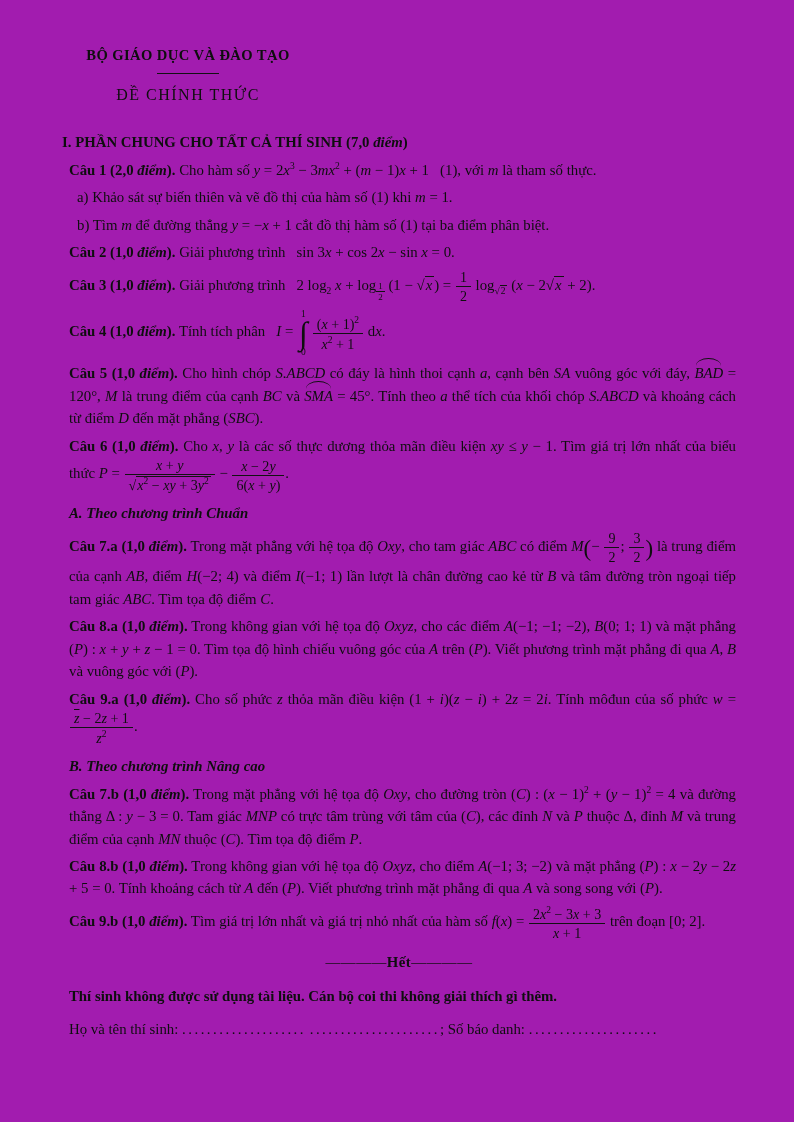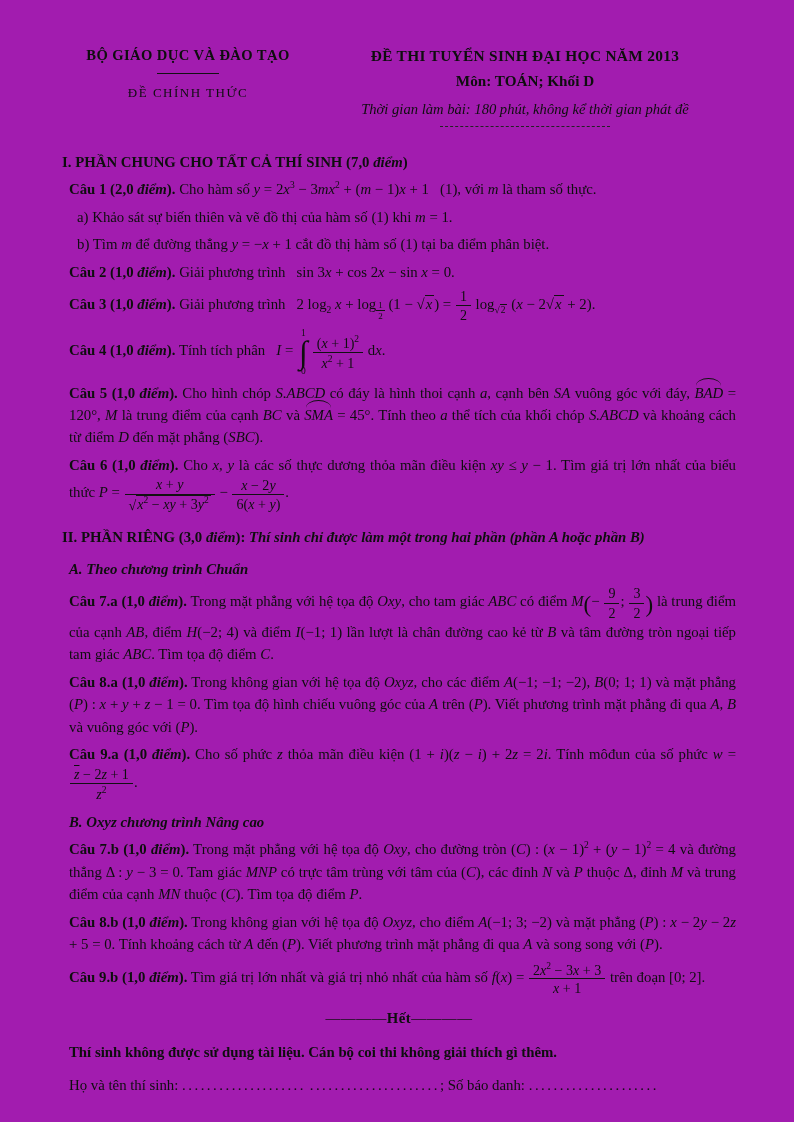--- a/index.html
+++ b/index.html
@@ -15,21 +15,21 @@
     font-size:14.8px;
     line-height:1.52;
     overflow:hidden;
   }
   
   .hdr { display:flex; align-items:flex-start; }
   .hdr-left { width:252px; text-align:center; flex:0 0 auto; }
   .hdr-right { flex:1; text-align:center; }
   .org { font-weight:bold; font-size:14.6px; letter-spacing:0.4px; }
   .rule-short { width:62px; border-top:1.4px solid #111; margin:7px auto 9px auto; }
-  .doctype { font-size:13px; letter-spacing:1.5px; }
+  .doctype { font-size:16px; letter-spacing:1.5px; }
   .title { font-weight:bold; font-size:15.4px; letter-spacing:0.3px; }
   .subject { font-weight:bold; font-size:15.2px; margin-top:2px; }
   .duration { font-style:italic; font-size:14.6px; margin-top:5px; }
   .rule-dashed { width:170px; margin:6px auto 0 auto; border-top:1.3px dashed #222; }
   
   main { display:block; margin-top:24px; }
   main p { margin:5px 0; text-align:justify; }
   .sec { font-weight:normal; margin-top:14px !important; }
   .q { padding-left:7px; }
   .q.sub { padding-left:15px; }
@@ -66,48 +66,41 @@
 <body>
 
 <div class="page">
 
   <header class="hdr">
     <div class="hdr-left">
       <div class="org">BỘ GIÁO DỤC VÀ ĐÀO TẠO</div>
       <div class="rule-short"></div>
       <div class="doctype">ĐỀ CHÍNH THỨC</div>
     </div>
-    <div class="hdr-right">
-      <div class="title">ĐỀ THI TUYỂN SINH ĐẠI HỌC NĂM 2013</div>
-      <div class="subject">Môn: TOÁN; Khối D</div>
-      <div class="duration">Thời gian làm bài: 180 phút, không kể thời gian phát đề</div>
-      <div class="rule-dashed"></div>
-    </div>
   </header>
 
   <main>
     <p class="sec"><b>I. PHẦN CHUNG CHO TẤT CẢ THÍ SINH (7,0 <i>điểm</i>)</b></p>
     <p class="q"><b>Câu 1 (2,0 <i>điểm</i>).</b> Cho hàm số <i>y</i> = 2<i>x</i><sup>3</sup> − 3<i>mx</i><sup>2</sup> + (<i>m</i> − 1)<i>x</i> + 1&nbsp;&nbsp;&nbsp;(1), với <i>m</i> là tham số thực.</p>
     <p class="q sub">a) Khảo sát sự biến thiên và vẽ đồ thị của hàm số (1) khi <i>m</i> = 1.</p>
     <p class="q sub">b) Tìm <i>m</i> để đường thẳng <i>y</i> = −<i>x</i> + 1 cắt đồ thị hàm số (1) tại ba điểm phân biệt.</p>
     <p class="q"><b>Câu 2 (1,0 <i>điểm</i>).</b> Giải phương trình&nbsp;&nbsp;&nbsp;sin 3<i>x</i> + cos 2<i>x</i> − sin <i>x</i> = 0.</p>
     <p class="q"><b>Câu 3 (1,0 <i>điểm</i>).</b> Giải phương trình&nbsp;&nbsp;&nbsp;2 log<sub>2</sub> <i>x</i> + log<sub><span class="fr"><span class="fn">1</span><span class="fd">2</span></span></sub> (1 − <span class="sq">√<span class="sr"><i>x</i></span></span>) = <span class="fr"><span class="fn">1</span><span class="fd">2</span></span> log<sub><span class="sq">√<span class="sr">2</span></span></sub> (<i>x</i> − 2<span class="sq">√<span class="sr"><i>x</i></span></span> + 2).</p>
     <p class="q"><b>Câu 4 (1,0 <i>điểm</i>).</b> Tính tích phân&nbsp;&nbsp;&nbsp;<i>I</i> = <span class="ig">
           <span class="il">1</span>
           <span class="is">∫</span>
           <span class="il">0</span>
         </span><span class="fr"><span class="fn">(<i>x</i> + 1)<sup>2</sup></span><span class="fd"><i>x</i><sup>2</sup> + 1</span></span> d<i>x</i>.</p>
     <p class="q"><b>Câu 5 (1,0 <i>điểm</i>).</b> Cho hình chóp <i>S.ABCD</i> có đáy là hình thoi cạnh <i>a</i>, cạnh bên <i>SA</i> vuông góc với đáy, <span class="ht"><span class="hm"></span><i>BAD</i></span> = 120°, <i>M</i> là trung điểm của cạnh <i>BC</i> và <span class="ht"><span class="hm"></span><i>SMA</i></span> = 45°. Tính theo <i>a</i> thể tích của khối chóp <i>S.ABCD</i> và khoảng cách từ điểm <i>D</i> đến mặt phẳng (<i>SBC</i>).</p>
     <p class="q"><b>Câu 6 (1,0 <i>điểm</i>).</b> Cho <i>x</i>, <i>y</i> là các số thực dương thỏa mãn điều kiện <i>xy</i> ≤ <i>y</i> − 1. Tìm giá trị lớn nhất của biểu thức <i>P</i> = <span class="fr"><span class="fn"><i>x</i> + <i>y</i></span><span class="fd"><span class="sq">√<span class="sr"><i>x</i><sup>2</sup> − <i>xy</i> + 3<i>y</i><sup>2</sup></span></span></span></span> − <span class="fr"><span class="fn"><i>x</i> − 2<i>y</i></span><span class="fd">6(<i>x</i> + <i>y</i>)</span></span>.</p>
-    <p class="sec"><b>II. PHẦN RIÊNG (3,0 <i>điểm</i>): <i>Thí sinh chỉ được làm một trong hai phần (phần A hoặc phần B)</i></b></p>
     <p class="subhead">A. Theo chương trình Chuẩn</p>
     <p class="q"><b>Câu 7.a (1,0 <i>điểm</i>).</b> Trong mặt phẳng với hệ tọa độ <i>Oxy</i>, cho tam giác <i>ABC</i> có điểm <i>M</i><span class="bp">(</span>− <span class="fr"><span class="fn">9</span><span class="fd">2</span></span>; <span class="fr"><span class="fn">3</span><span class="fd">2</span></span><span class="bp">)</span> là trung điểm của cạnh <i>AB</i>, điểm <i>H</i>(−2; 4) và điểm <i>I</i>(−1; 1) lần lượt là chân đường cao kẻ từ <i>B</i> và tâm đường tròn ngoại tiếp tam giác <i>ABC</i>. Tìm tọa độ điểm <i>C</i>.</p>
     <p class="q"><b>Câu 8.a (1,0 <i>điểm</i>).</b> Trong không gian với hệ tọa độ <i>Oxyz</i>, cho các điểm <i>A</i>(−1; −1; −2), <i>B</i>(0; 1; 1) và mặt phẳng (<i>P</i>) : <i>x</i> + <i>y</i> + <i>z</i> − 1 = 0. Tìm tọa độ hình chiếu vuông góc của <i>A</i> trên (<i>P</i>). Viết phương trình mặt phẳng đi qua <i>A</i>, <i>B</i> và vuông góc với (<i>P</i>).</p>
     <p class="q"><b>Câu 9.a (1,0 <i>điểm</i>).</b> Cho số phức <i>z</i> thỏa mãn điều kiện (1 + <i>i</i>)(<i>z</i> − <i>i</i>) + 2<i>z</i> = 2<i>i</i>. Tính môđun của số phức <i>w</i> = <span class="fr"><span class="fn"><span class="ov"><i>z</i></span> − 2<i>z</i> + 1</span><span class="fd"><i>z</i><sup>2</sup></span></span>.</p>
-    <p class="subhead">B. Oxyz chương trình Nâng cao</p>
+    <p class="subhead">B. Theo chương trình Nâng cao</p>
     <p class="q"><b>Câu 7.b (1,0 <i>điểm</i>).</b> Trong mặt phẳng với hệ tọa độ <i>Oxy</i>, cho đường tròn (<i>C</i>) : (<i>x</i> − 1)<sup>2</sup> + (<i>y</i> − 1)<sup>2</sup> = 4 và đường thẳng Δ : <i>y</i> − 3 = 0. Tam giác <i>MNP</i> có trực tâm trùng với tâm của (<i>C</i>), các đỉnh <i>N</i> và <i>P</i> thuộc Δ, đỉnh <i>M</i> và trung điểm của cạnh <i>MN</i> thuộc (<i>C</i>). Tìm tọa độ điểm <i>P</i>.</p>
     <p class="q"><b>Câu 8.b (1,0 <i>điểm</i>).</b> Trong không gian với hệ tọa độ <i>Oxyz</i>, cho điểm <i>A</i>(−1; 3; −2) và mặt phẳng (<i>P</i>) : <i>x</i> − 2<i>y</i> − 2<i>z</i> + 5 = 0. Tính khoảng cách từ <i>A</i> đến (<i>P</i>). Viết phương trình mặt phẳng đi qua <i>A</i> và song song với (<i>P</i>).</p>
     <p class="q"><b>Câu 9.b (1,0 <i>điểm</i>).</b> Tìm giá trị lớn nhất và giá trị nhỏ nhất của hàm số <i>f</i>(<i>x</i>) = <span class="fr"><span class="fn">2<i>x</i><sup>2</sup> − 3<i>x</i> + 3</span><span class="fd"><i>x</i> + 1</span></span> trên đoạn [0; 2].</p>
   </main>
 
   <footer>
     <p class="het">————<b>Hết</b>————</p>
     <p class="note">Thí sinh không được sử dụng tài liệu. Cán bộ coi thi không giải thích gì thêm.</p>
     <p class="nameline">Họ và tên thí sinh: <span class="dots">....................</span> <span class="dots">.....................</span>; Số báo danh: <span class="dots">.....................</span></p>
   </footer>

